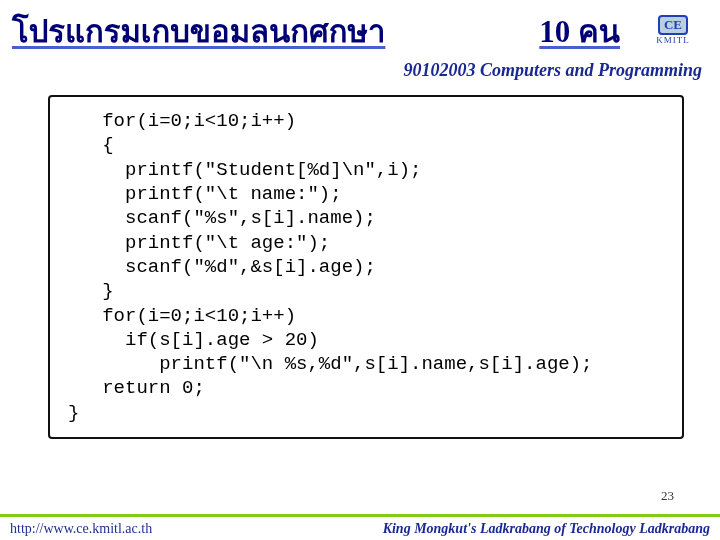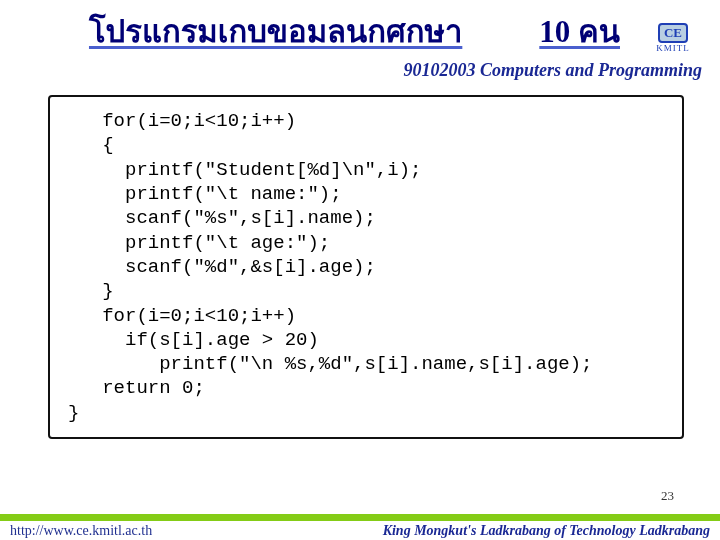--- a/index.html
+++ b/index.html
@@ -17,35 +17,34 @@
     padding: 6px 12px 0 12px;
   }
   .title-left {
     font-size: 31px;
     font-weight: bold;
     color: #000075;
     text-decoration: underline;
     text-decoration-color: #4a5fce;
     text-underline-offset: 4px;
     flex: 1;
-    text-align: center;
   }
   .title-right {
     font-size: 31px;
     font-weight: bold;
     color: #000075;
     text-decoration: underline;
     text-decoration-color: #4a5fce;
     text-underline-offset: 4px;
     margin-right: 88px;
   }
   .logo {
     position: absolute;
     right: 12px;
-    top: 16px;
+    top: 8px;
     width: 70px;
     height: 44px;
     display: flex;
     flex-direction: column;
     align-items: center;
     justify-content: center;
   }
   .logo-top {
     font-size: 13px;
     font-weight: bold;
@@ -90,21 +89,21 @@
     font-size: 13px;
     color: #333;
   }
   .footer {
     position: absolute;
     left: 0;
     bottom: 0;
     width: 100%;
     height: 26px;
     background: #fff;
-    border-top: 7px solid #84cc16;
+    border-top: 3px solid #84cc16;
     display: flex;
     justify-content: space-between;
     align-items: center;
     padding: 0 10px;
     font-style: italic;
     font-size: 14px;
     font-weight: bold;
     color: #1a2894;
   }
   .footer-left { font-style: normal; font-weight: normal; font-size: 14px; color: #203090; }

